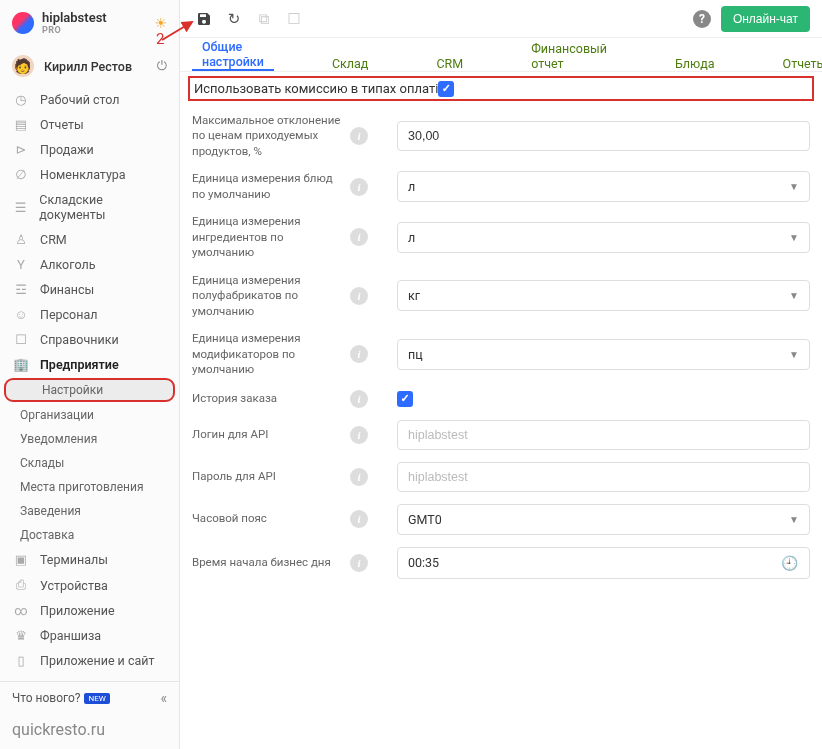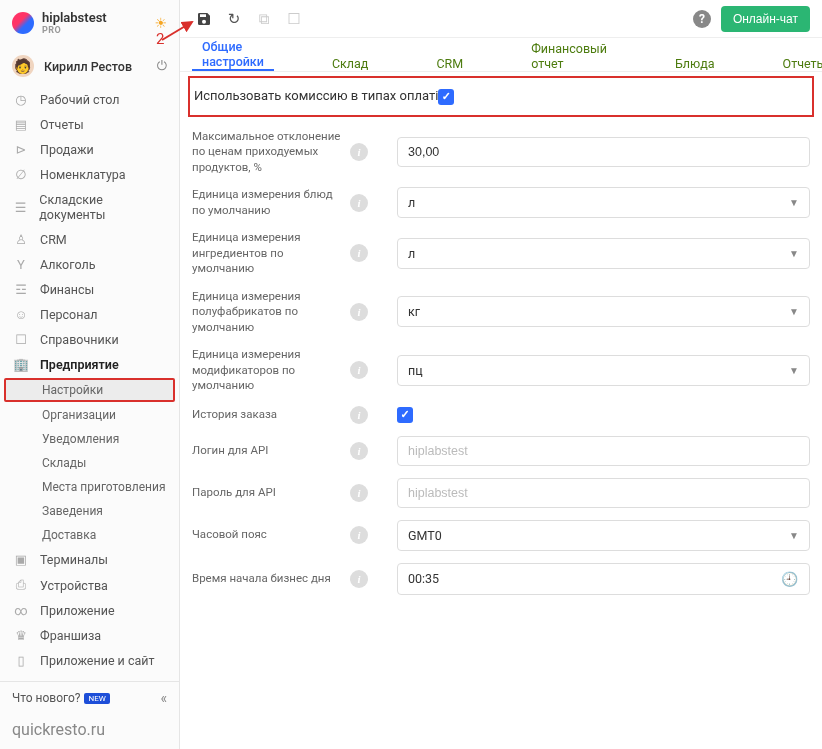--- a/index.html
+++ b/index.html
@@ -13,22 +13,22 @@
   .sb-sub { font-size: 9px; color: #999; letter-spacing: .5px; font-weight: bold; }
   .sb-sun { color: #f5a623; margin-left: auto; font-size: 14px; }
   .sb-user { display: flex; align-items: center; padding: 10px 12px; }
   .sb-avatar { width: 22px; height: 22px; border-radius: 50%; background: #f0d5c0; margin-right: 10px; display: flex; align-items: center; justify-content: center; font-size: 14px; }
   .sb-username { font-size: 12.5px; font-weight: 500; color: #333; }
   .sb-power { margin-left: auto; color: #888; font-size: 13px; }
   .sb-scroll { flex: 1; overflow-y: auto; padding-bottom: 6px; }
   .sb-item { display: flex; align-items: center; padding: 5px 12px; cursor: pointer; color: #555; font-size: 12.5px; }
   .sb-item .ic { width: 18px; margin-right: 10px; color: #aaa; font-size: 13px; text-align: center; }
   .sb-item.bold { font-weight: 600; color: #222; }
-  .sb-child { padding-left: 42px; font-size: 12px; color: #666; }
-  .sb-item.active { background: #ececec; border: 2px solid #d9302c; margin: 1px 4px; border-radius: 2px; padding: 3px 8px 3px 36px; }
+  .sb-child { padding-left: 20px; font-size: 12px; color: #666; }
+  .sb-item.active { background: #ececec; border: 2px solid #d9302c; margin: 1px 4px; border-radius: 9px; padding: 3px 8px 3px 36px; }
   .sb-footer { border-top: 1px solid #e5e5e5; padding: 8px 12px; font-size: 12px; color: #555; display: flex; align-items: center; }
   .sb-footer .collapse { margin-left: auto; color: #888; font-size: 14px; }
   .sb-bottom { padding: 6px 12px 10px; font-size: 16px; color: #888; }
   .new-badge { background: #1d4ed8; color: #fff; font-size: 8px; padding: 1px 4px; border-radius: 2px; margin-left: 4px; vertical-align: middle; }
   
   
   .topbar { position: absolute; left: 180px; right: 0; top: 0; height: 38px; border-bottom: 1px solid #eee; display: flex; align-items: center; padding: 0 12px; }
   .tb-icon { width: 24px; height: 24px; display: inline-flex; align-items: center; justify-content: center; color: #555; font-size: 15px; cursor: pointer; margin-right: 6px; }
   .tb-icon.disabled { color: #ccc; }
   .tb-right { margin-left: auto; display: flex; align-items: center; gap: 10px; }
@@ -50,21 +50,21 @@
   .row .info { width: 18px; height: 18px; border-radius: 50%; background: #ddd; color: #fff; font-size: 11px; display: flex; align-items: center; justify-content: center; margin-right: 14px; font-style: italic; font-family: serif; font-weight: bold; flex-shrink: 0; }
   .row .ctrl { flex: 1; margin-left: 15px; }
   .row .ctrl input[type=text], .row .ctrl .select, .row .ctrl .timebox { width: 100%; border: 1px solid #ddd; border-radius: 4px; padding: 7px 10px; font-size: 12.5px; color: #333; background: #fff; display: flex; align-items: center; }
   .row .ctrl .select { justify-content: space-between; cursor: pointer; }
   .row .ctrl .select .caret { color: #888; font-size: 10px; }
   .row .ctrl .timebox { justify-content: space-between; }
   .row .ctrl .timebox .clock { color: #888; font-size: 14px; }
   .row .ctrl input::placeholder { color: #bbb; }
   .chk { width: 16px; height: 16px; border-radius: 3px; background: #2e6bff; display: inline-flex; align-items: center; justify-content: center; color: #fff; font-size: 11px; font-weight: bold; }
   
-  .highlight-box { border: 2px solid #d9302c; padding: 10px 4px; margin: -6px -4px 12px; display: flex; align-items: flex-start; position: relative; }
+  .highlight-box { border: 2px solid #d9302c; padding: 2px 4px; margin: -6px -4px 12px; display: flex; align-items: center; position: relative; }
   .ann-1 { position: absolute; right: -18px; top: 50%; transform: translateY(-50%); color: #d9302c; font-size: 15px; font-weight: 400; }
 </style>
 </head>
 <body>
 
 <div class="sidebar">
   <div class="sb-header">
     <div class="sb-logo"></div>
     <div>
       <div class="sb-title">hiplabstest</div>

